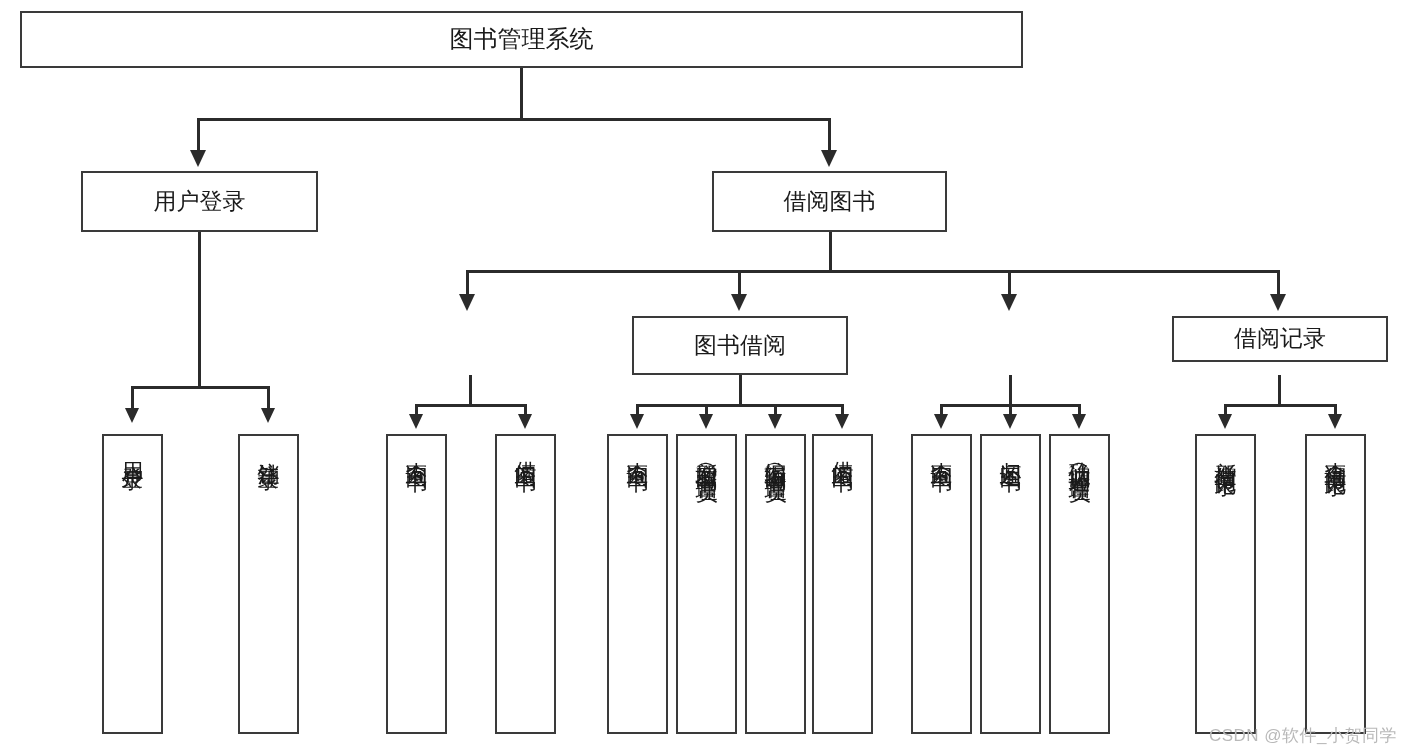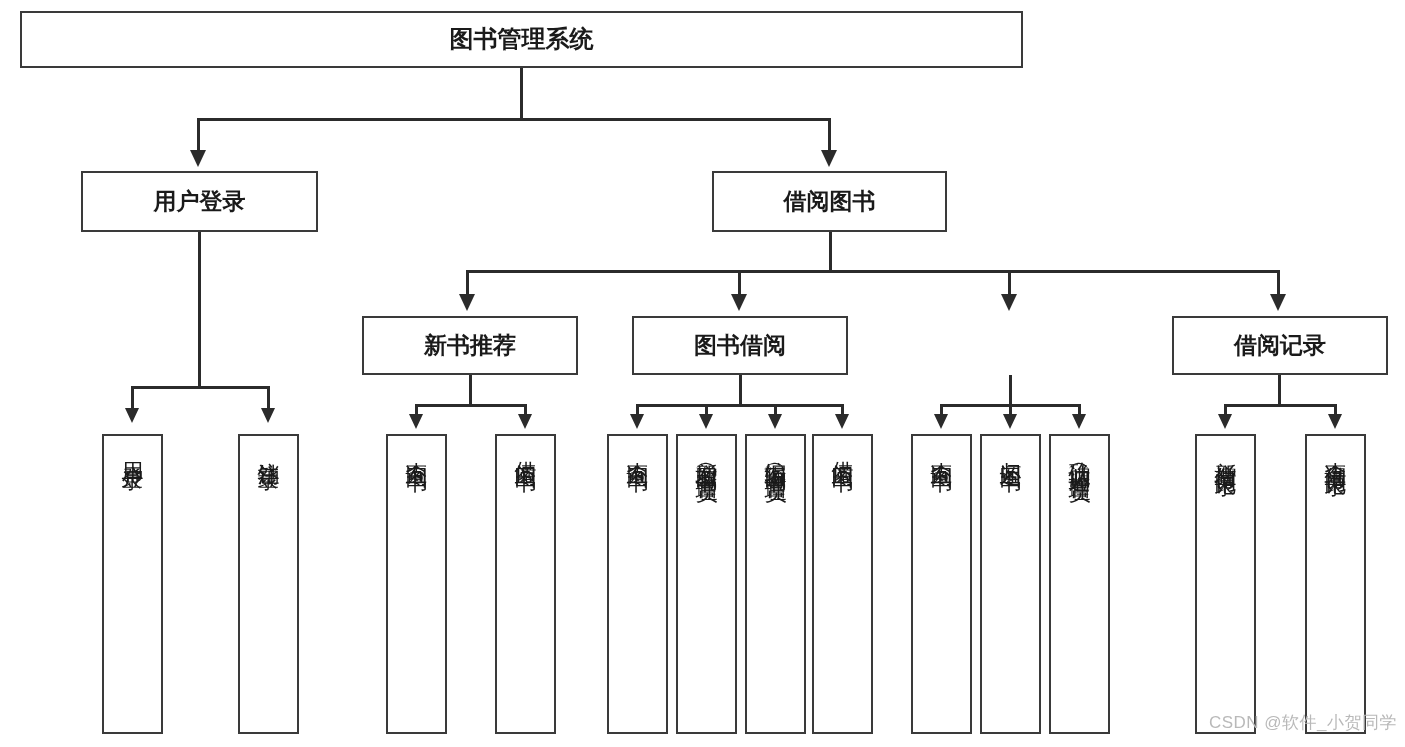--- a/index.html
+++ b/index.html
@@ -31,21 +31,20 @@
     line-height: 1.18;
     text-align: center;
   }
   .node .lbl {
     display: block;
     white-space: nowrap;
   }
   
   .node.h {
     font-size: 23px;
-    font-weight: bold;
   }
   .node.h.root { font-size: 24px; }
   
   .node.v {
     align-items: flex-start;
     padding-top: 8px;
   }
   .node.v .lbl {
     writing-mode: vertical-rl;
     text-orientation: upright;
@@ -71,21 +70,21 @@
   }
   .arrow.sm {
     border-left-width: 7px;
     border-right-width: 7px;
     border-top-width: 15px;
   }
   
   #watermark {
     position: absolute;
     right: 8px;
-    bottom: 13px;
+    bottom: 0;
     font-size: 17px;
     color: #b9b9b9;
     white-space: nowrap;
     letter-spacing: 0.5px;
     font-family: "Liberation Sans", "DejaVu Sans", sans-serif;
   }
 </style>
 </head>
 <body>
 
@@ -126,27 +125,24 @@
 
   <div class="ln v" style="left:738px; top:270px; width:3px; height:26px;"></div>
   <div class="arrow" style="left:731px; top:294px;"></div>
 
   <div class="ln v" style="left:1008px; top:270px; width:3px; height:26px;"></div>
   <div class="arrow" style="left:1001px; top:294px;"></div>
 
   <div class="ln v" style="left:1277px; top:270px; width:3px; height:26px;"></div>
   <div class="arrow" style="left:1270px; top:294px;"></div>
 
-  <div class="node h" style="left:362px; top:316px; width:216px; height:59px;">
-    <span class="lbl">新书推荐</span>
-  </div>
   <div class="node h" style="left:632px; top:316px; width:216px; height:59px;">
     <span class="lbl">图书借阅</span>
   </div>
-  <div class="node h" style="left:1172px; top:316px; width:216px; height:59px;">
+  <div class="node h" style="left:1172px; top:316px; width:216px; height:46px;">
     <span class="lbl">借阅记录</span>
   </div>
 
   <div class="ln v" style="left:469px; top:375px; width:3px; height:31px;"></div>
   <div class="ln h" style="left:415px; top:404px; width:112px; height:3px;"></div>
   <div class="ln v" style="left:415px; top:404px; width:3px; height:12px;"></div>
   <div class="arrow sm" style="left:409px; top:414px;"></div>
   <div class="ln v" style="left:524px; top:404px; width:3px; height:12px;"></div>
   <div class="arrow sm" style="left:518px; top:414px;"></div>
 

